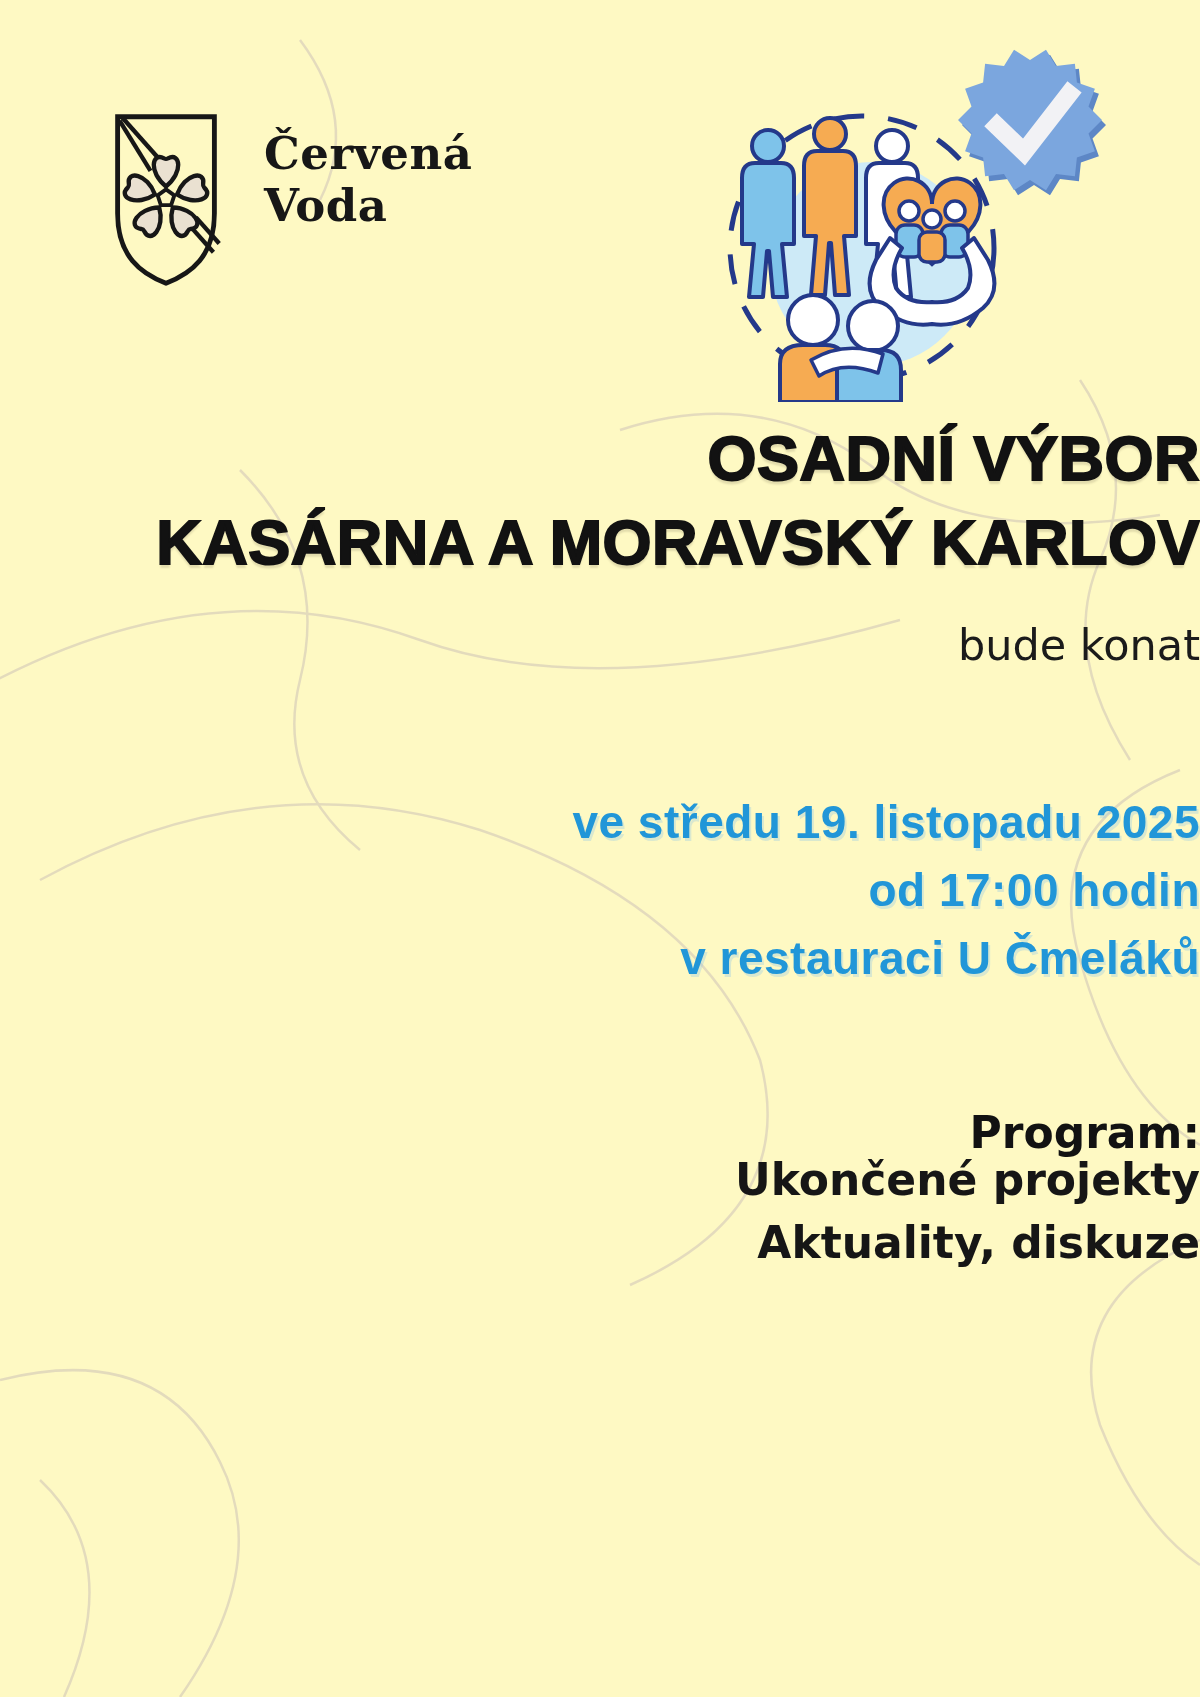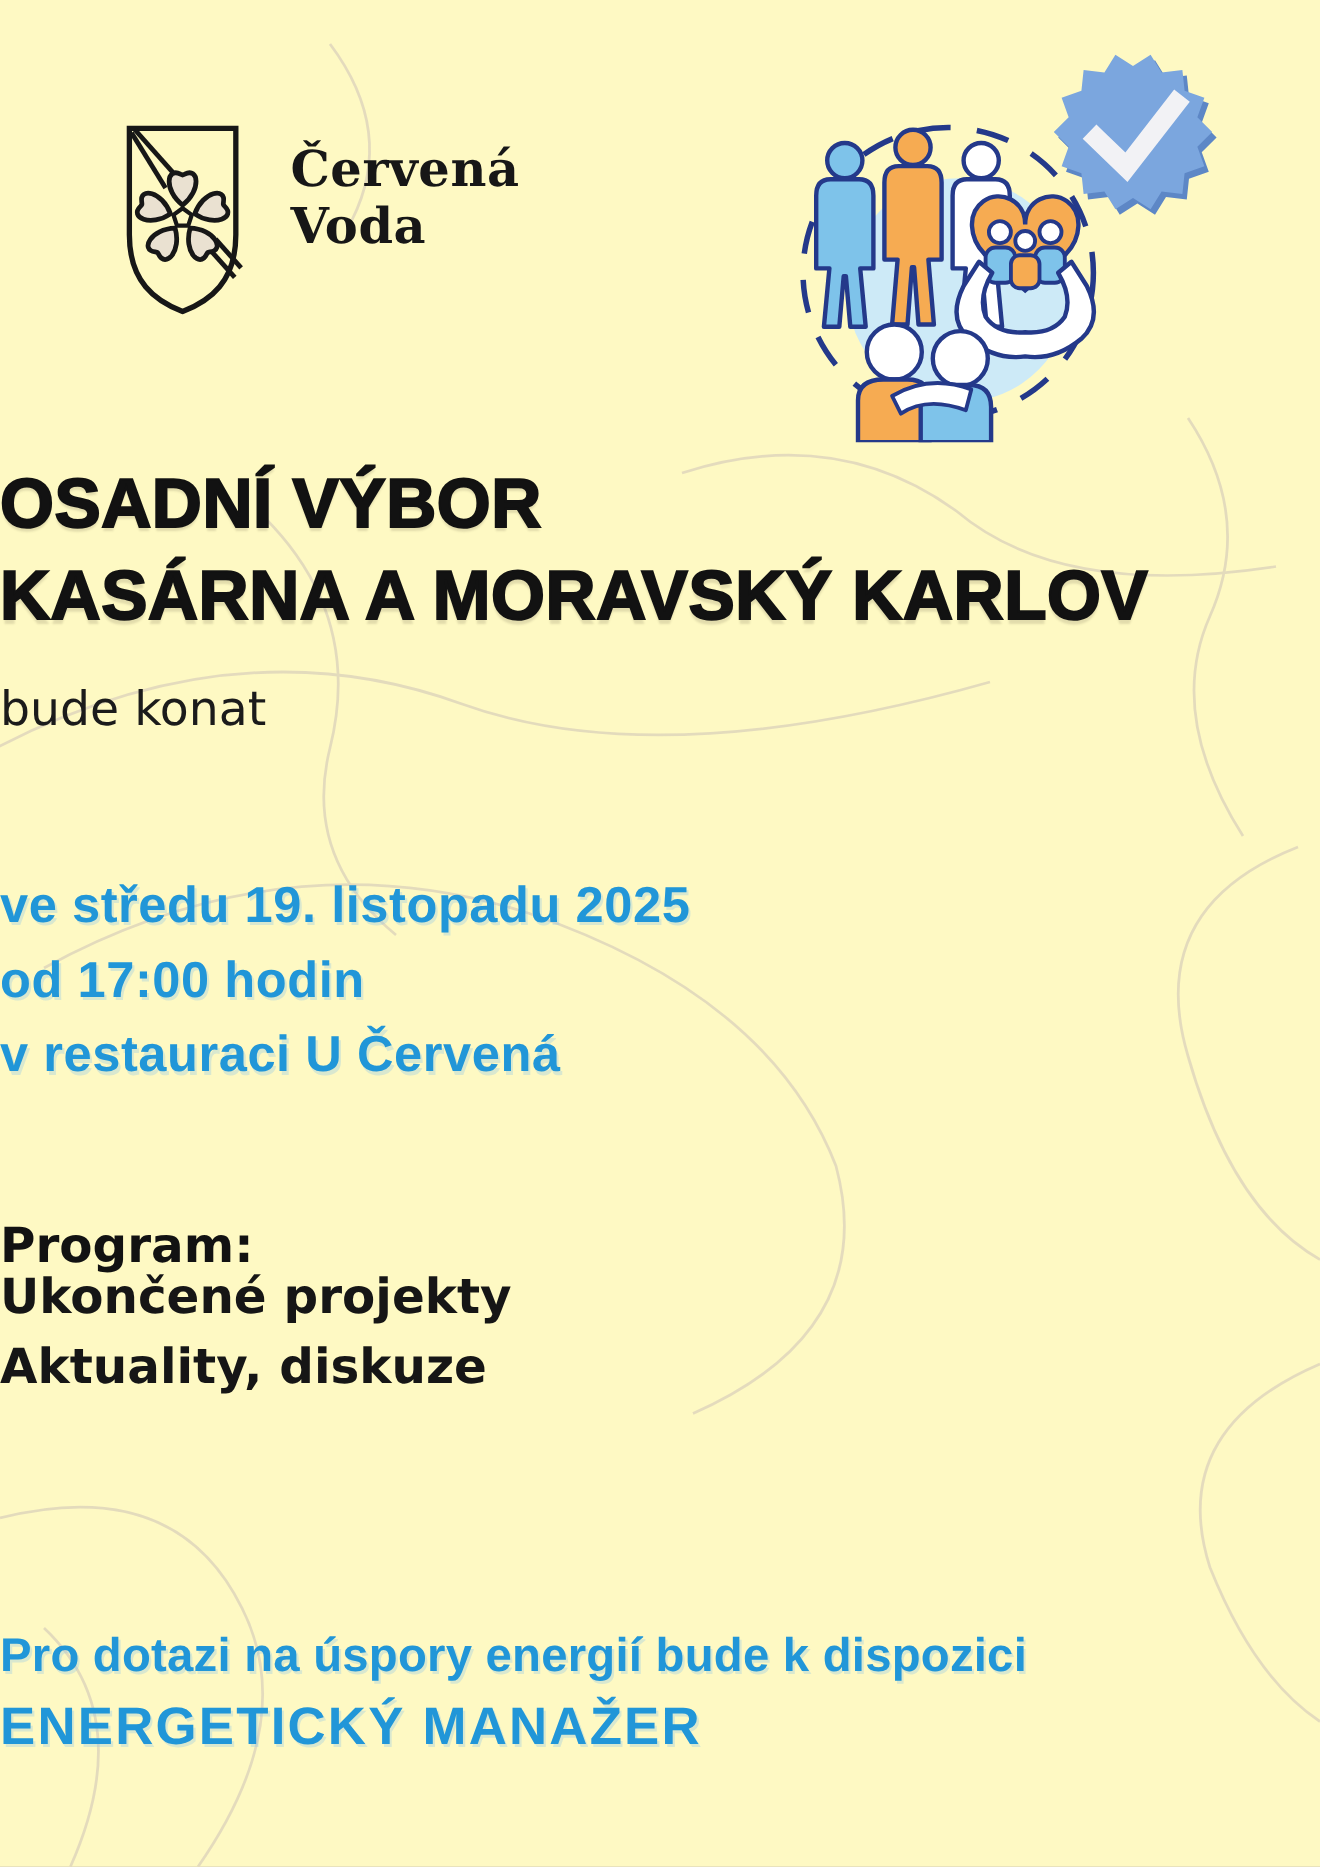--- a/index.html
+++ b/index.html
@@ -18,21 +18,21 @@
   .logo { position:absolute; left:106px; top:104px; display:flex; gap:38px; align-items:flex-start; }
   .logo-text {
     font-family:"DejaVu Serif", serif;
     font-weight:700; font-size:45px; line-height:1.16;
     color:#171717; padding-top:24px; letter-spacing:.5px;
   }
 
   
   .illu { position:absolute; left:685px; top:42px; }
 
-  .center { position:absolute; left:0; width:1200px; text-align:left; }
+  .center { position:absolute; left:0; width:1200px; text-align:right; }
 
   .title-block { top:416px; color:#121212; font-size:63px; font-weight:800;
     line-height:84px; letter-spacing:.5px;
     -webkit-text-stroke:2px #121212;
     text-shadow:0 4px 2px rgba(60,50,35,.14);
   }
   .invite-block { top:612px; font-family:"DejaVu Sans", sans-serif;
     font-size:43px; font-weight:400; color:#1b1b1b; line-height:67px; }
   .event-block { top:788px; color:#2196D8; font-size:46px; font-weight:700;
     line-height:68px; letter-spacing:.5px;
@@ -154,27 +154,23 @@
     <div>KASÁRNA A MORAVSKÝ KARLOV</div>
   </div>
 
   <div class="center invite-block">
     <div>bude konat</div>
   </div>
 
   <div class="center event-block">
     <div>ve středu 19. listopadu 2025</div>
     <div>od 17:00 hodin</div>
-    <div>v restauraci U Červená</div>
+    <div>v restauraci U Čmeláků</div>
   </div>
 
   <div class="center program-heading">Program:</div>
   <div class="center program-items">
     <div>Ukončené projekty</div>
     <div>Aktuality, diskuze</div>
   </div>
 
-  <div class="center footer-block">
-    <div class="footer-line1">Pro dotazi na úspory energií bude k dispozici</div>
-    <div class="footer-line2">ENERGETICKÝ MANAŽER</div>
-  </div>
 
 </div>
 
 </body></html>

